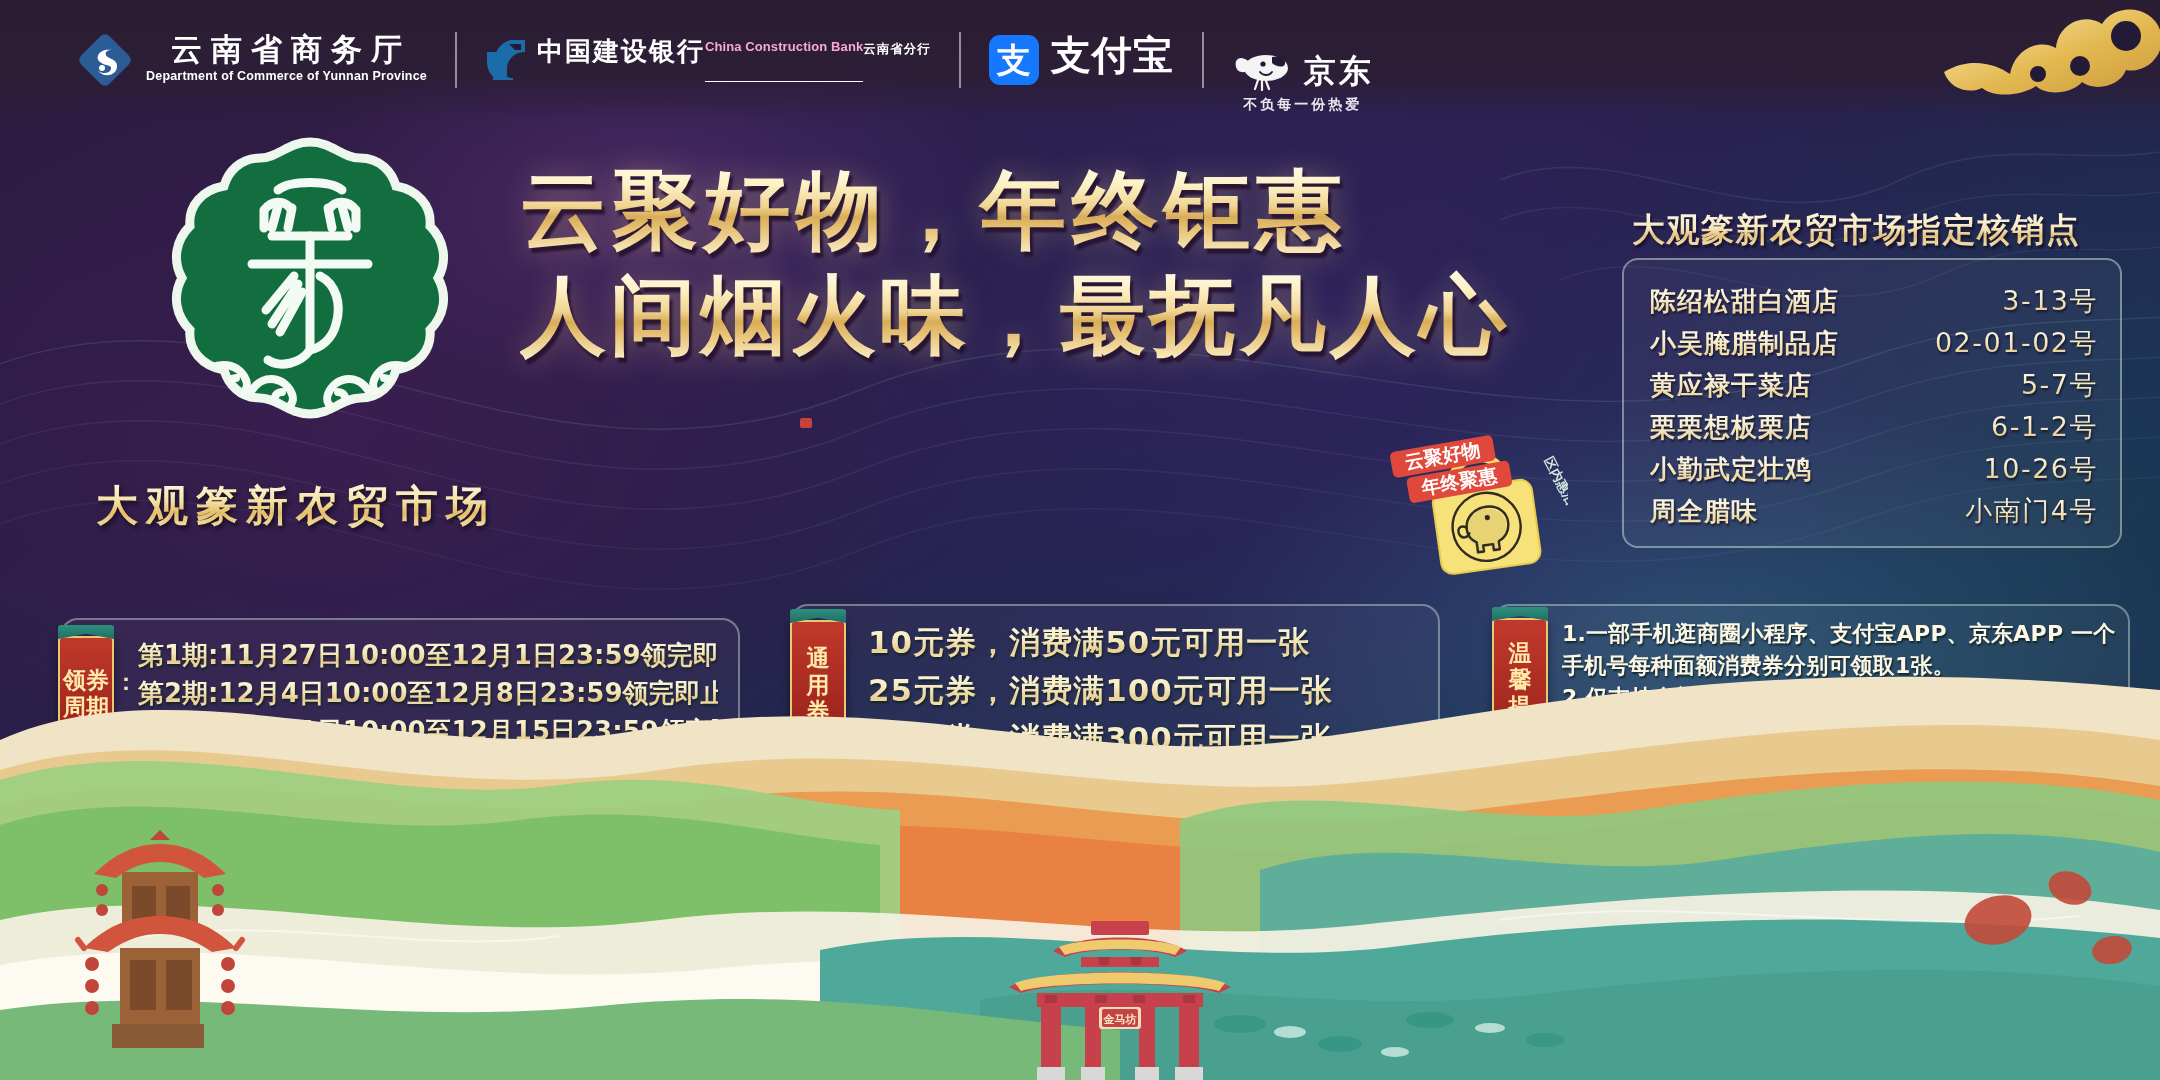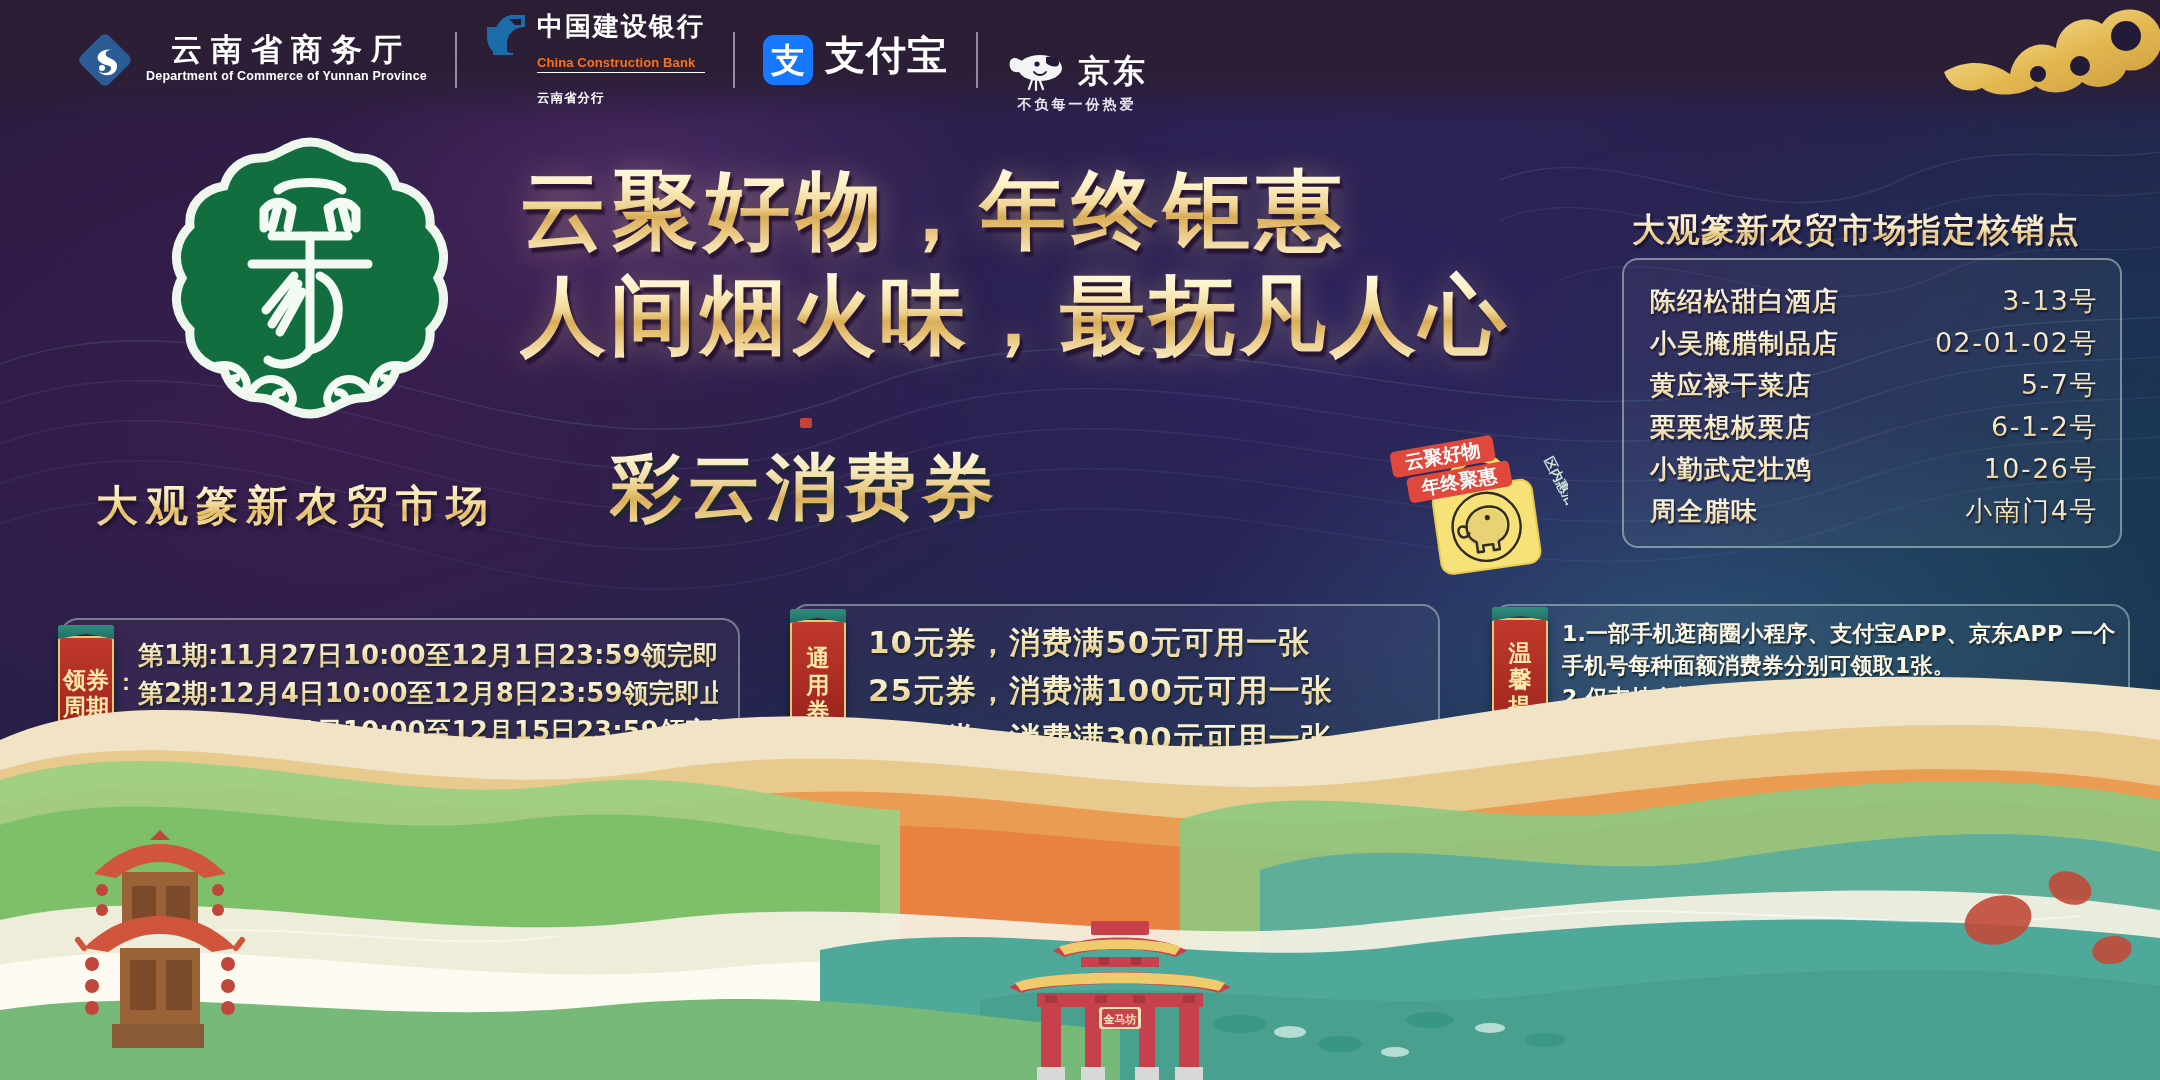--- a/index.html
+++ b/index.html
@@ -52,24 +52,24 @@
   .yn-cn{
     color:#fff; font-size:31px; font-weight:700; letter-spacing:9px;
     line-height:1.08; text-indent:9px;
     font-family:"DejaVu Sans","Liberation Sans",sans-serif;
   }
   .yn-en{
     color:#fff; font-size:12.5px; font-weight:700; letter-spacing:.2px; margin-top:3px;
   }
 
   .ccb-mark{ width:42px; height:44px; margin-right:10px; }
-  .ccb-text{ display:flex; flex-direction:column;gap:14px; }
+  .ccb-text{ display:flex; flex-direction:row; }
   .ccb-cn{ color:#fff; font-size:26px; font-weight:700; letter-spacing:2px; line-height:1.05;
            font-family:"DejaVu Sans","Liberation Sans",sans-serif; }
-  .ccb-en{ color:#f97316; font-size:13px; font-weight:700; letter-spacing:.1px; margin-top:1px;
+  .ccb-en{ color:#f9a8d4; font-size:13px; font-weight:700; letter-spacing:.1px; margin-top:1px;
            border-bottom:1.5px solid #fff; padding-bottom:2px; display:inline-block; }
   .ccb-sub{ color:#fff; font-size:12.5px; font-weight:700; margin-top:3px; letter-spacing:1px;
             font-family:"DejaVu Sans","Liberation Sans",sans-serif; }
 
   .ali-mark{
     width:50px; height:50px; border-radius:11px; background:#1677ff;
     display:flex; align-items:center; justify-content:center; margin-right:12px;
     color:#fff; font-size:34px; font-weight:700; line-height:1;
     font-family:"DejaVu Sans","Liberation Sans",sans-serif;
   }
@@ -350,21 +350,20 @@
     </g>
   </svg>
 
   <div class="market-name">大观篆新农贸市场</div>
 
   <div class="headline">
     <div class="hl-line l2">云聚好物，年终钜惠</div>
     <div class="hl-line l1">人间烟火味，最抚凡人心</div>
   </div>
   <div class="hl-dot"></div>
-  <div class="hl-sub">彩云消费券</div>
 
   <svg class="bag" viewBox="0 0 190 160">
     <g transform="rotate(-8 100 95)">
       <path d="M78,62 C78,40 92,30 106,30 C120,30 134,40 134,62" stroke="#f4dc6a" stroke-width="9" fill="none" stroke-linecap="round"></path>
       <rect x="58" y="58" width="100" height="84" rx="12" fill="#f7e27a" stroke="#e7c94f" stroke-width="2"></rect>
       <circle cx="108" cy="100" r="34" fill="none" stroke="#2f2a22" stroke-width="2.4"></circle>
       <path d="M86,104 C86,90 96,82 108,82 C120,82 128,90 128,100 C128,110 122,116 116,118 L116,126 L110,126 L110,120 L100,120 L100,126 L94,126 L94,116 C89,113 86,110 86,104 Z" fill="#2f2a22" opacity=".08"></path>
       <path d="M88,100 C88,88 98,80 110,80 C122,80 130,88 130,98 C130,108 124,114 118,116 L118,124 L112,124 L112,118 L102,118 L102,124 L96,124 L96,114 C91,111 88,106 88,100 Z" fill="none" stroke="#2f2a22" stroke-width="2.4" stroke-linejoin="round"></path>
       <path d="M88,98 C82,94 78,98 80,104 C82,109 88,108 90,104" fill="none" stroke="#2f2a22" stroke-width="2.4" stroke-linecap="round"></path>
       <circle cx="110" cy="91" r="2.6" fill="#2f2a22"></circle>

